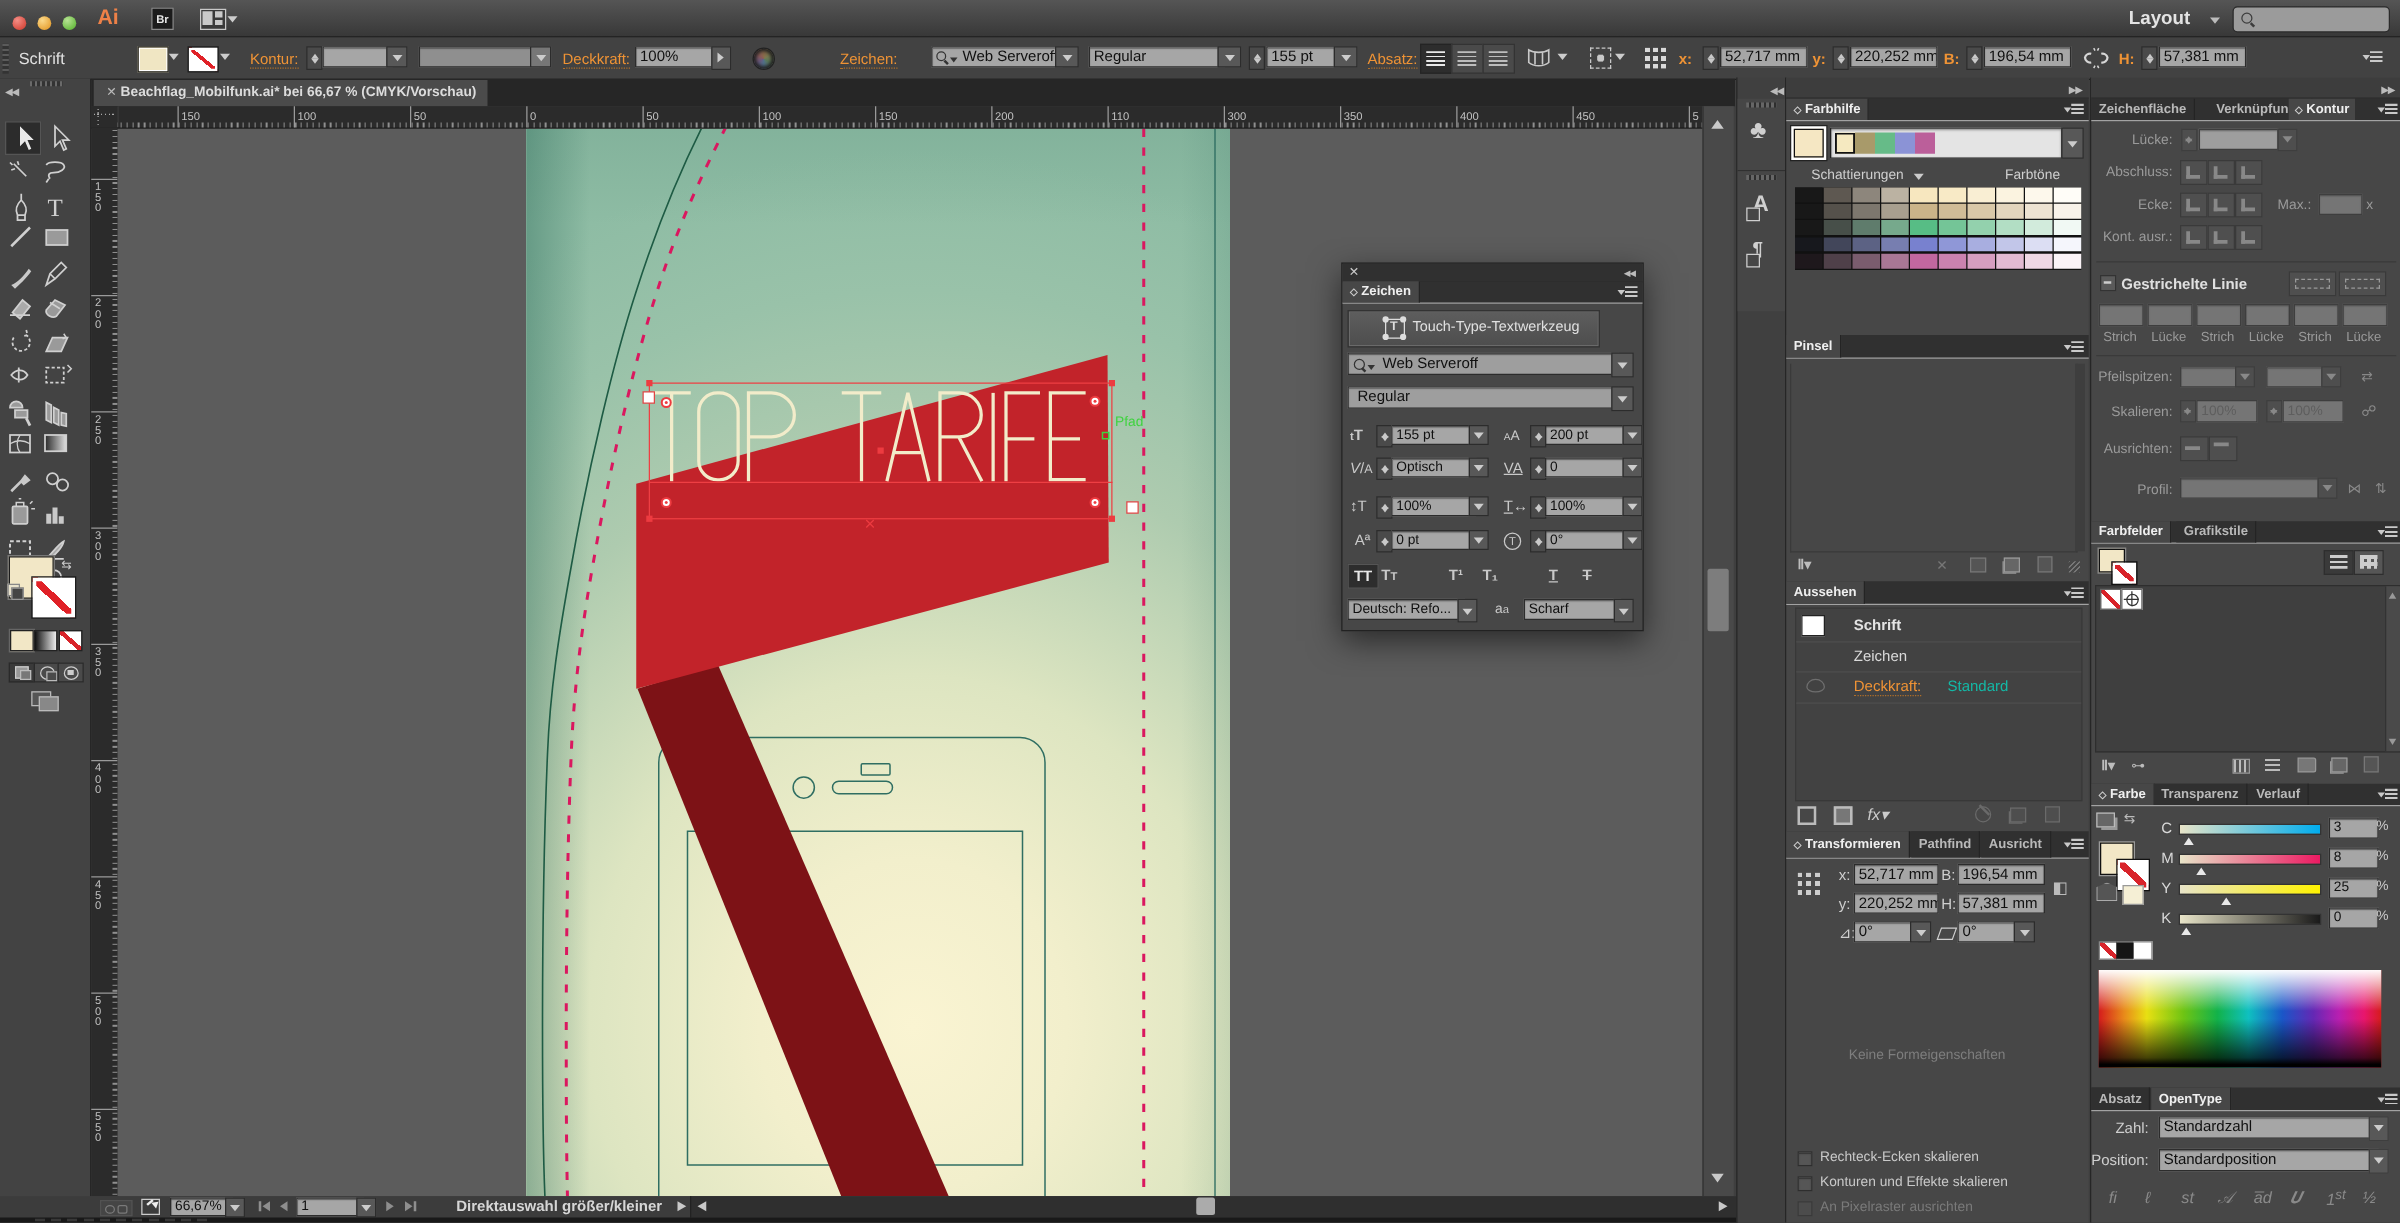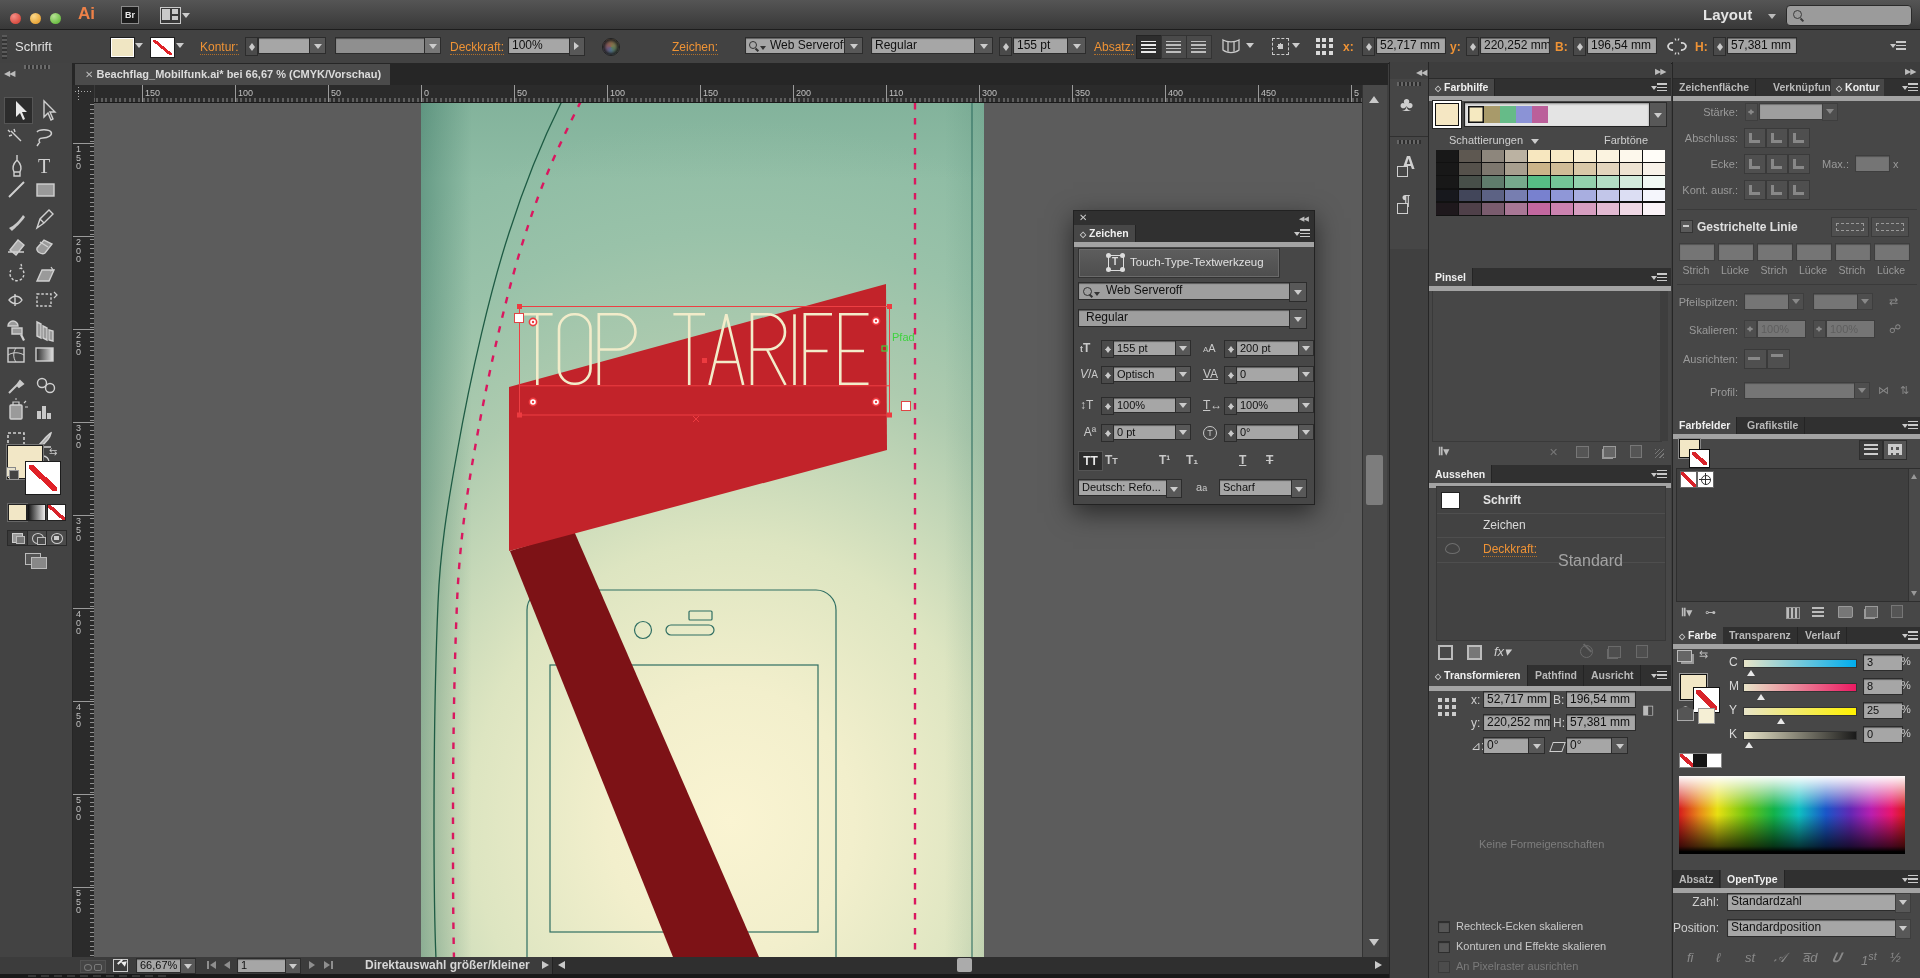--- a/index.html
+++ b/index.html
@@ -12,21 +12,21 @@
     font-size:12px;line-height:15px;padding:0 3px;white-space:nowrap;overflow:hidden;}
   .dbtn{background:#585858;border:1px solid #2c2c2c;}
   .dbtn:after{content:"";position:absolute;left:50%;top:50%;margin:-2px 0 0 -4px;border:4px solid transparent;border-top:5px solid #ccc;}
   .step{width:11px;height:17px;background:#4a4a4a;border:1px solid #2c2c2c;}
   .step:before{content:"";position:absolute;left:2.5px;top:1.5px;border:3px solid transparent;border-bottom:4.5px solid #c9c9c9;}
   .step:after{content:"";position:absolute;left:2.5px;bottom:1.5px;border:3px solid transparent;border-top:4.5px solid #c9c9c9;}
   .pmenu{width:16px;height:10px;}
   .pmenu:before{content:"";position:absolute;left:0;top:3px;border:3px solid transparent;border-top:4px solid #c9c9c9;}
   .pmenu:after{content:"";position:absolute;right:0;top:0;width:10px;height:9px;
     background:linear-gradient(#c9c9c9 0 1.5px,transparent 1.5px 3.5px,#c9c9c9 3.5px 5px,transparent 5px 7px,#c9c9c9 7px 8.5px,transparent 8.5px);}
-  .tabbar{background:#303030;border-bottom:5px solid #a3a3a3;}
+  .tabbar{background:#303030;border-bottom:1px solid #a3a3a3;}
   .tab{position:absolute;top:0;height:100%;background:#303030;color:#b9b9b9;font-size:10.5px;font-weight:bold;
     padding:0 6px;line-height:17px;border-right:1px solid #242424;white-space:nowrap;}
   .tab.act{background:#474747;color:#efefef;}
   .diamond{font-size:8px;color:#cfcfcf;}
 </style>
 </head>
 <body>
 
 <div class="abs" id="titlebar" style="left:0;top:0;width:1920px;height:29px;background:linear-gradient(#555,#383838);border-bottom:1px solid #1d1d1d;">
   <div class="abs" style="left:10px;top:13px;width:11px;height:11px;border-radius:50%;background:radial-gradient(circle at 35% 30%,#f58e86,#d94f43 70%);"></div>
@@ -496,21 +496,21 @@
       <div class="abs" style="left:0;top:0;width:228px;height:26px;border-bottom:1px solid #4e4e4e;">
         <div class="abs" style="left:4px;top:5px;width:17px;height:15px;background:#fff;border:1px solid #222;"></div>
         <div class="abs" style="left:46px;top:6px;font-size:12px;color:#e3e3e3;font-weight:bold;">Schrift</div>
       </div>
       <div class="abs" style="left:0;top:26px;width:228px;height:24px;border-bottom:1px solid #4e4e4e;">
         <div class="abs" style="left:46px;top:5px;font-size:12px;color:#dadada;">Zeichen</div>
       </div>
       <div class="abs" style="left:0;top:50px;width:228px;height:25px;border-bottom:1px solid #4e4e4e;">
         <div class="abs" style="left:8px;top:6px;width:13px;height:9px;border-radius:50% 50% 50% 50%/60% 60% 40% 40%;border:1.4px solid #6e6e6e;"></div>
         <div class="abs" style="left:46px;top:5px;font-size:12px;color:#f09335;border-bottom:1px dotted #b06f2a;">Deckkraft:</div>
-        <div class="abs" style="left:121px;top:15px;font-size:16px;color:#a3a3a3;">Standard</div>
+        <div class="abs" style="left:121px;top:5px;font-size:12px;color:#14b8a6;">Standard</div>
       </div>
     </div>
   <div class="abs" style="left:0;top:578px;width:242px;height:24px;">
       <div class="abs" style="left:9px;top:5px;width:11px;height:11px;border:2px solid #bbb;"></div>
       <div class="abs" style="left:38px;top:5px;width:11px;height:11px;border:2px solid #bbb;background:#777;"></div>
       <div class="abs" style="left:65px;top:4px;font-size:13px;font-style:italic;color:#ccc;">fx▾</div>
       <div class="abs" style="left:151px;top:5px;width:11px;height:11px;border:1.5px solid #6a6a6a;border-radius:50%;"></div>
       <div class="abs" style="left:153px;top:7px;width:11px;height:2px;background:#6a6a6a;transform:rotate(45deg);"></div>
       <div class="abs" style="left:179px;top:6px;width:11px;height:10px;border:1px solid #6a6a6a;background:#4e4e4e;box-shadow:-2px 2px 0 -1px #6a6a6a;"></div>
       <div class="abs" style="left:207px;top:5px;width:10px;height:11px;border:1px solid #6a6a6a;background:#4e4e4e;"></div>
@@ -552,21 +552,21 @@
 <div class="abs" id="pcol2" style="left:1672px;top:62px;width:248px;height:916px;background:#474747;border-left:1px solid #262626;">
   <div class="abs" style="left:0;top:0;width:248px;height:16px;background:#3d3d3d;border-bottom:1px solid #2a2a2a;">
       <div class="abs" style="left:232px;top:5px;color:#bbb;font-size:8px;letter-spacing:-1px;">▶▶</div>
     </div>
   <div class="abs tabbar" style="left:0;top:17px;width:248px;height:17px;">
       <div class="tab" style="left:0;">Zeichenfläche</div>
       <div class="tab" style="left:78px;margin-left:16px;">Verknüpfunge</div>
       <div class="tab act" style="left:158px;width:48px;padding:0 0 0 5px;border-right:none;"><span class="diamond">◇</span> Kontur</div>
       <div class="abs pmenu" style="left:229px;top:4px;"></div>
     </div>
-  <div class="abs" style="left:0;top:44px;width:65px;font-size:11px;color:#9a9a9a;text-align:right;">Stärke:</div>
+  <div class="abs" style="left:0;top:44px;width:65px;font-size:11px;color:#9a9a9a;text-align:right;">Lücke:</div>
   <div class="abs" style="left:72px;top:41px;width:11px;height:16px;background:#4e4e4e;border:1px solid #3e3e3e;">
       <div class="abs" style="left:2px;top:2px;border:3px solid transparent;border-bottom:4px solid #888;"></div>
       <div class="abs" style="left:2px;bottom:2px;border:3px solid transparent;border-top:4px solid #888;"></div>
     </div>
   <div class="abs" style="left:86px;top:41px;width:62px;height:15px;background:#9e9e9e;border:1px solid #3e3e3e;box-shadow:inset 0 1px 1px rgba(0,0,0,.3);"></div>
   <div class="abs" style="left:149px;top:41px;width:14px;height:16px;background:#4e4e4e;border:1px solid #3e3e3e;">
       <div class="abs" style="left:3px;top:5px;border:4px solid transparent;border-top:5px solid #888;"></div>
     </div>
   <div class="abs" style="left:0;top:70px;width:65px;font-size:11px;color:#9a9a9a;text-align:right;">Abschluss:</div>
   <div class="abs" style="left:71px;top:66px;width:20px;height:18px;background:#4f4f4f;border:1px solid #3a3a3a;">

